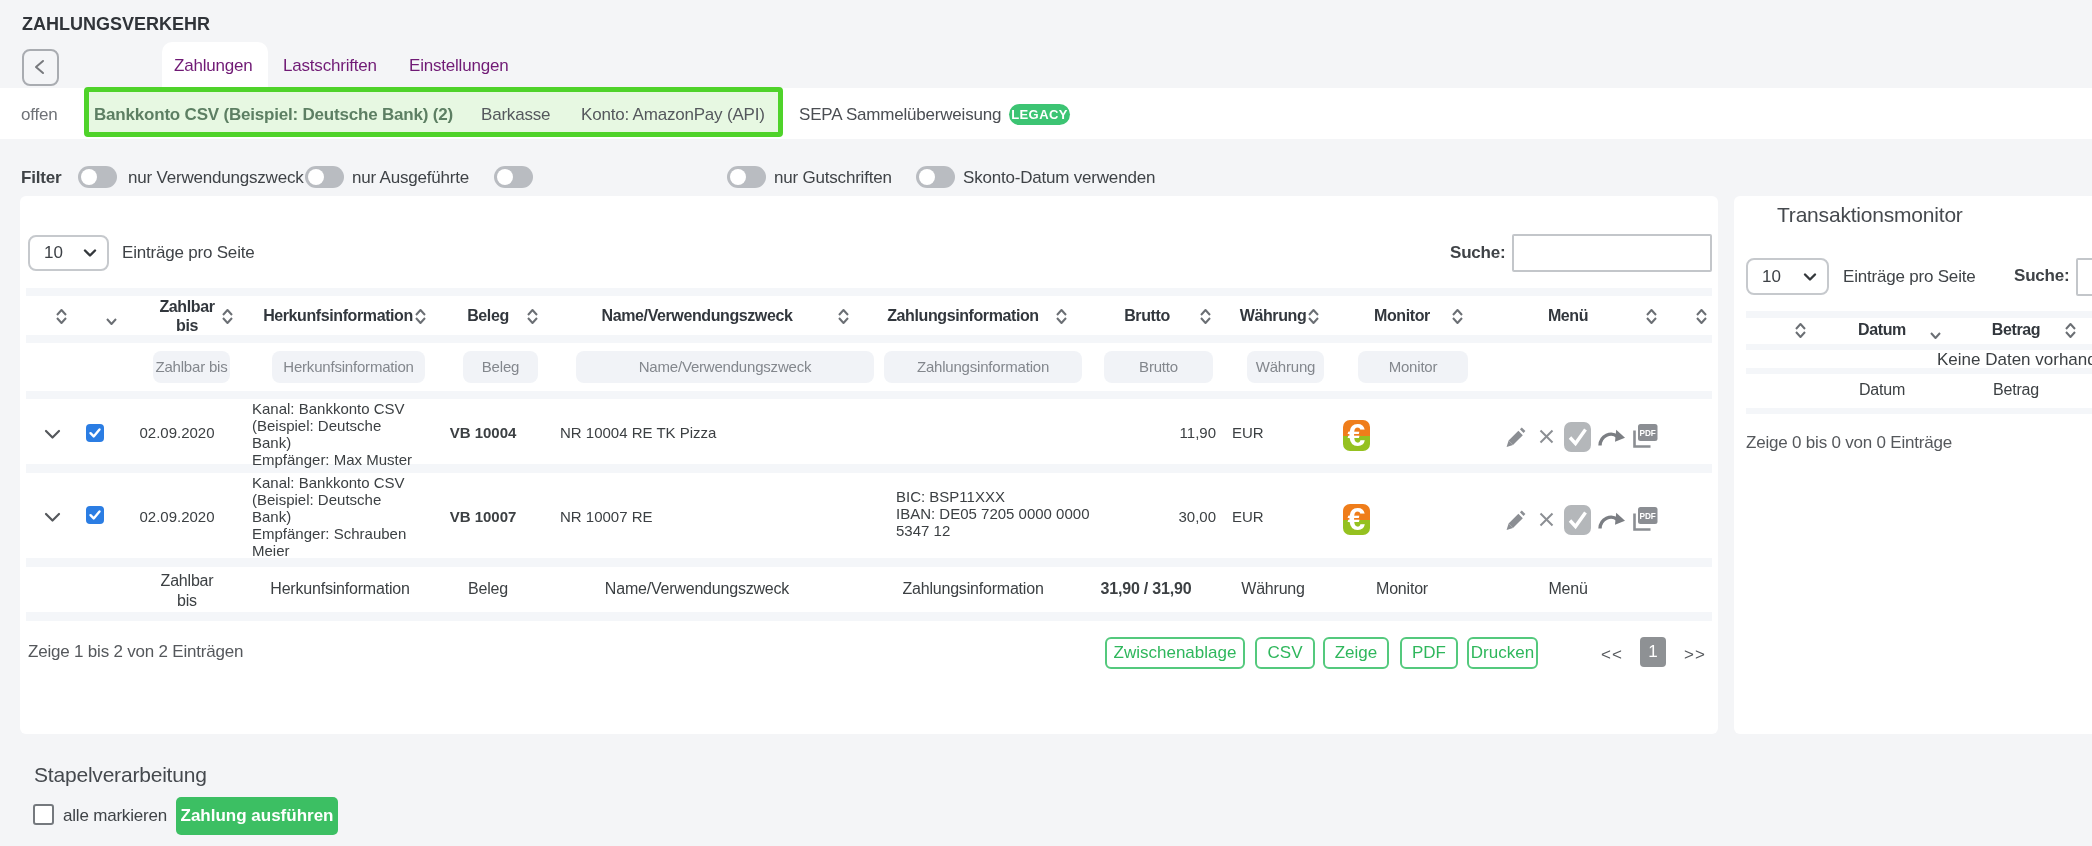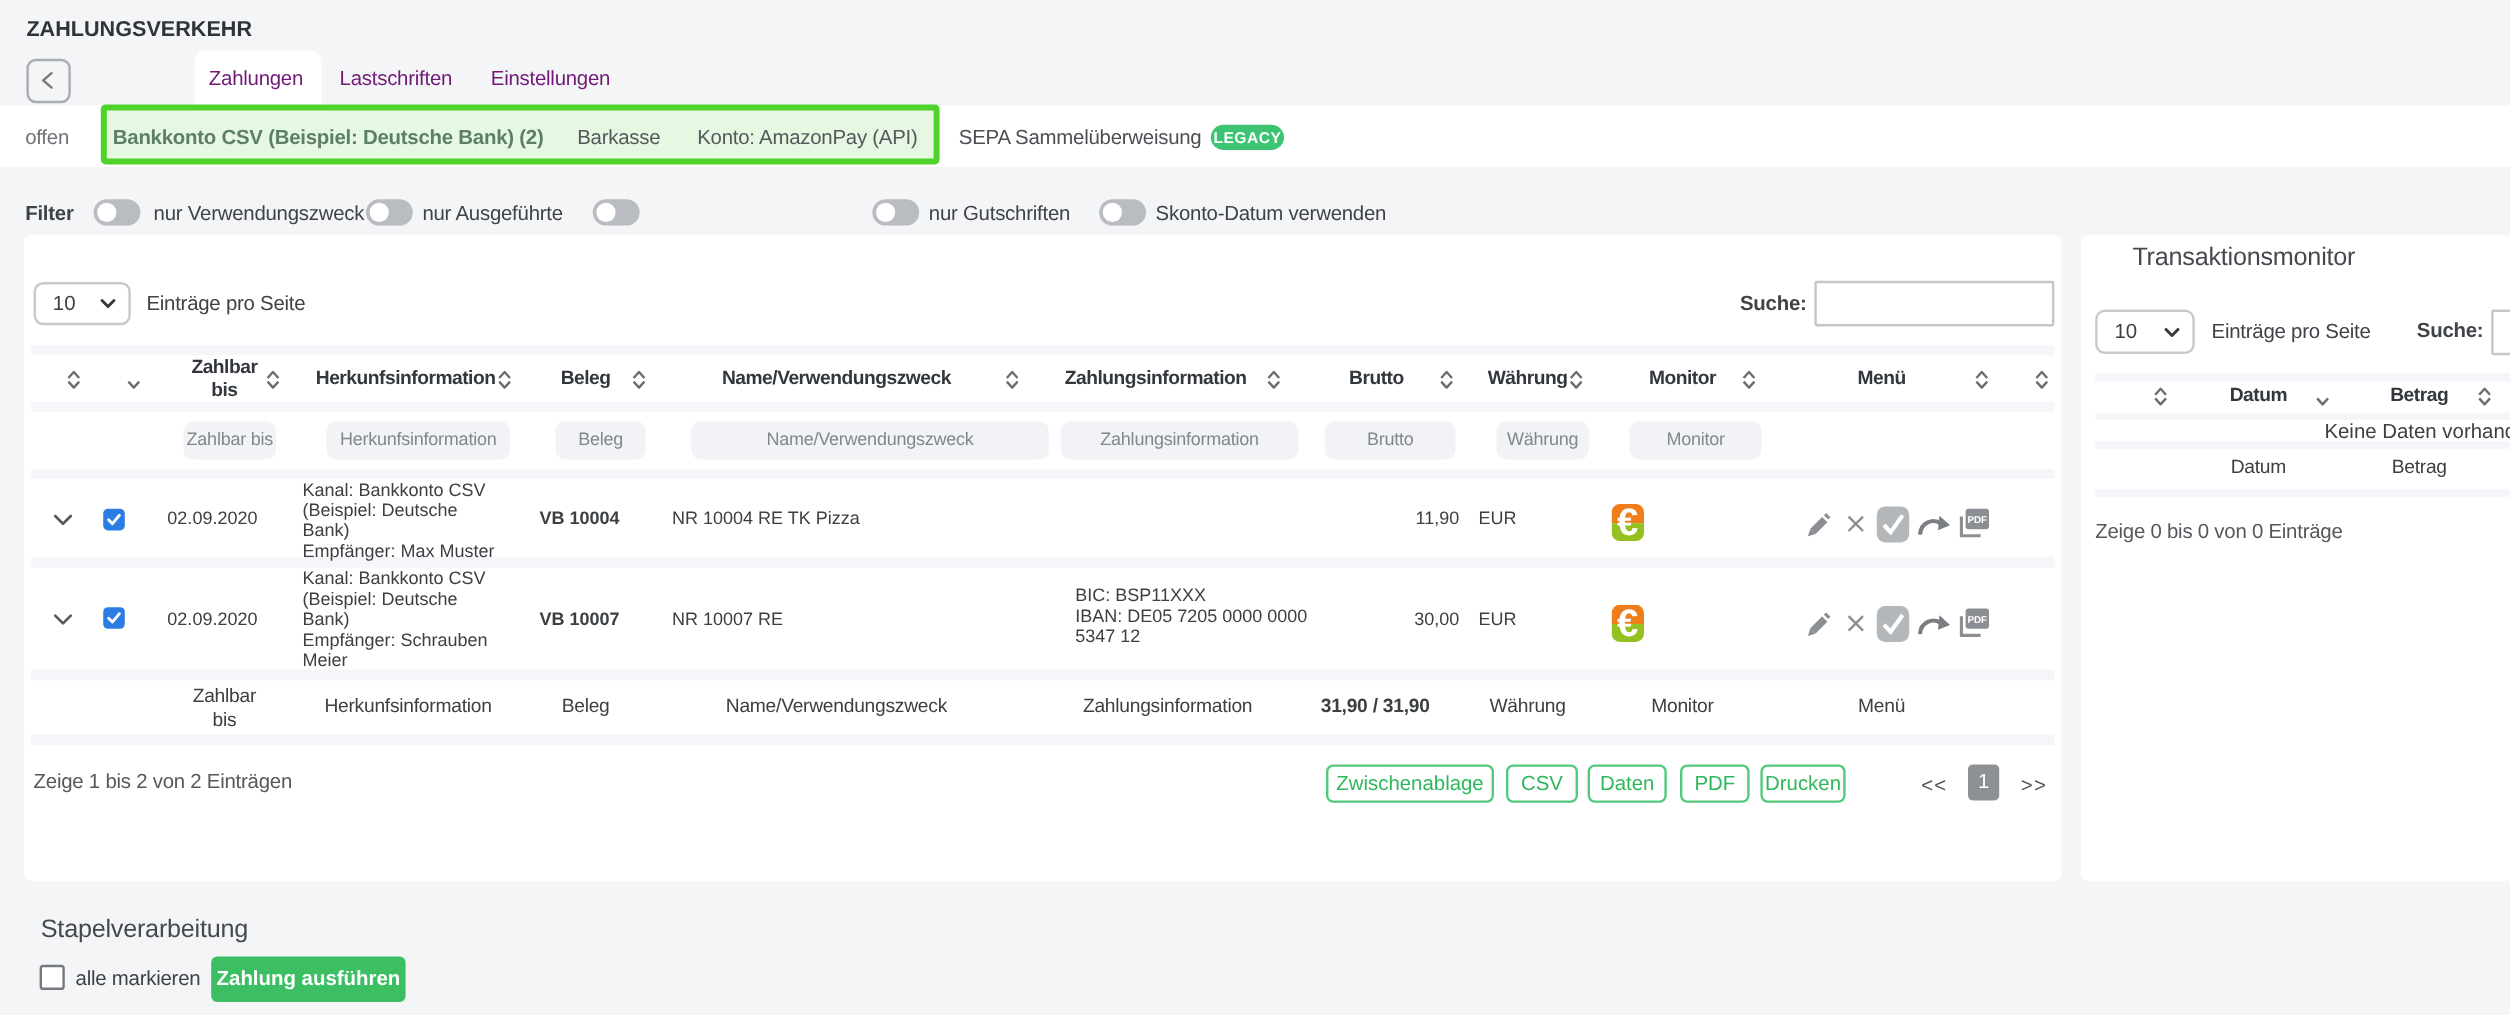--- a/index.html
+++ b/index.html
@@ -315,21 +315,21 @@
 <div class="abs fcell" style="left:1568px;top:580px;">Menü</div>
 
 <div class="abs gray19" style="left:28px;top:642px;">Zeige 1 bis 2 von 2 Einträgen</div>
 <div class="abs gbtn" style="left:1105px;top:637px;width:140px;">
     <span>Zwischenablage</span>
   </div>
 <div class="abs gbtn" style="left:1255px;top:637px;width:60px;">
     <span>CSV</span>
   </div>
 <div class="abs gbtn" style="left:1323px;top:637px;width:66px;">
-    <span>Daten</span>
+    <span>Zeige</span>
   </div>
 <div class="abs gbtn" style="left:1400px;top:637px;width:58px;">
     <span>PDF</span>
   </div>
 <div class="abs gbtn" style="left:1467px;top:637px;width:71px;">
     <span>Drucken</span>
   </div>
 <div class="abs pgarrow" style="left:1601px;top:645px;">&lt;&lt;</div>
 <div class="abs page1" style="left:1640px;top:637px;">1</div>
 <div class="abs pgarrow" style="left:1684px;top:645px;">&gt;&gt;</div>

